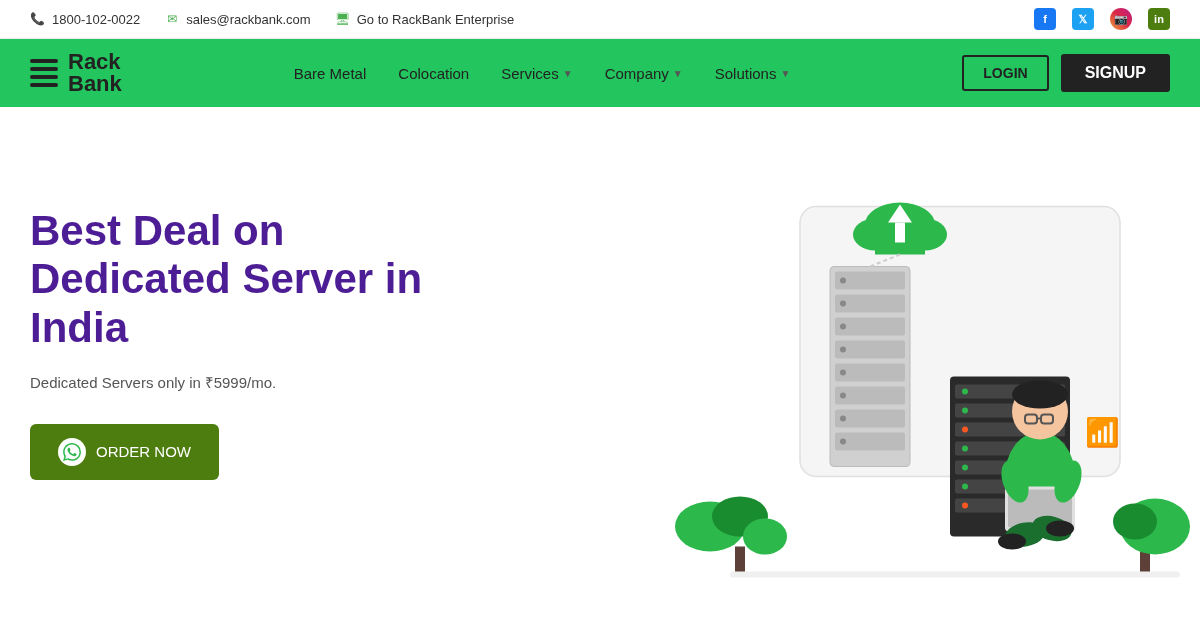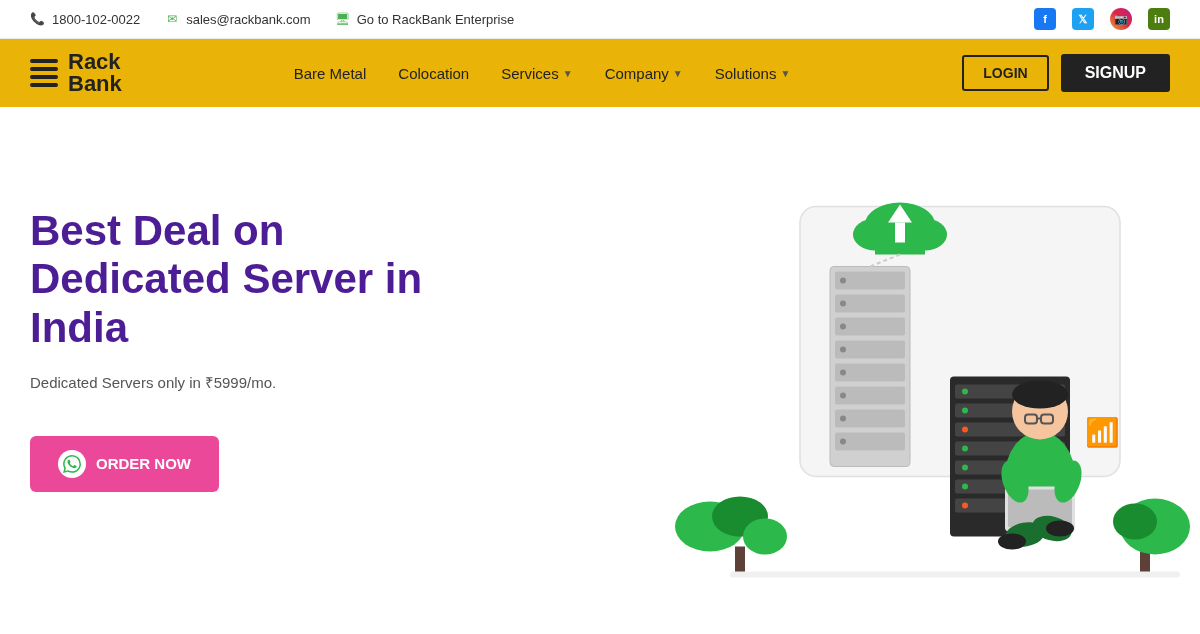--- a/index.html
+++ b/index.html
@@ -52,21 +52,21 @@
       justify-content: center;
       color: #fff;
       font-size: 11px;
       font-weight: bold;
       cursor: pointer;
     }
     .social-icon.round { border-radius: 50%; }
 
     
     .navbar {
-      background: #eab308;
+      background: #22c55e;
       padding: 12px 30px;
       display: flex;
       align-items: center;
       justify-content: space-between;
       box-shadow: 0 2px 8px rgba(0,0,0,0.06);
     }
     .logo {
       display: flex;
       align-items: center;
       gap: 10px;
@@ -145,30 +145,30 @@
     .hero-title {
       font-size: 42px;
       font-weight: 900;
       color: #4c1d95;
       line-height: 1.15;
       margin-bottom: 20px;
     }
     .hero-subtitle {
       font-size: 15px;
       color: #555;
-      margin-bottom: 44px;
+      margin-bottom: 32px;
     }
     .btn-order {
       display: inline-flex;
       align-items: center;
       gap: 10px;
-      background: #ec4899;
+      background: #4d7c0f;
       color: #fff;
       font-size: 15px;
-      font-weight: 700;
+      font-weight: 400;
       padding: 14px 28px;
       border: none;
       border-radius: 6px;
       cursor: pointer;
       text-decoration: none;
     }
     .whatsapp-icon {
       width: 28px;
       height: 28px;
       background: #fff;

